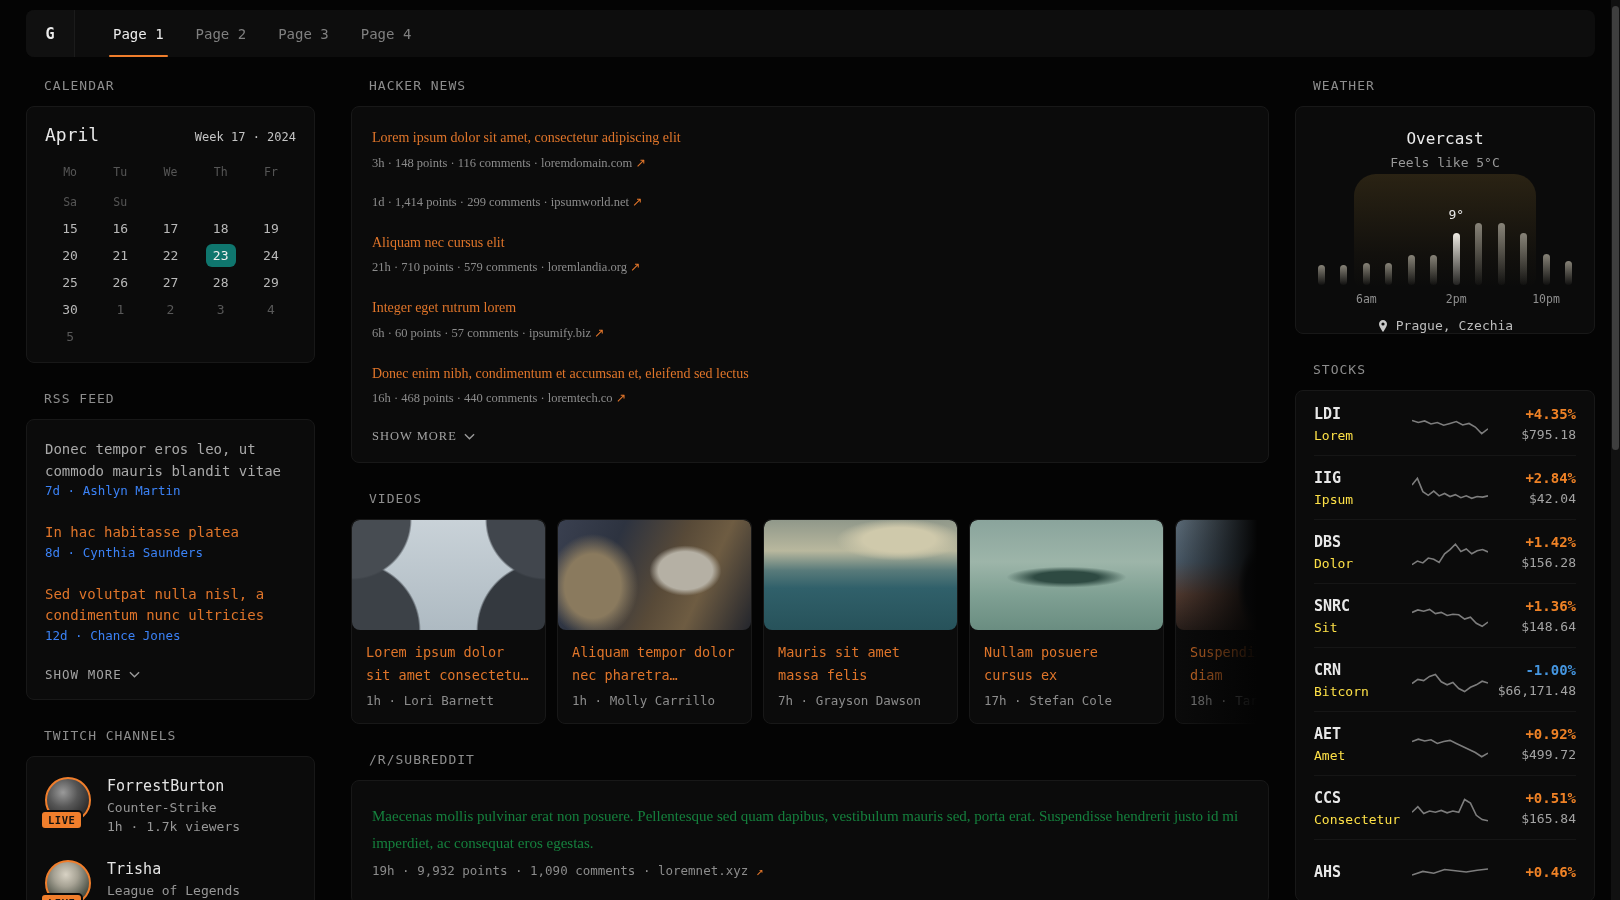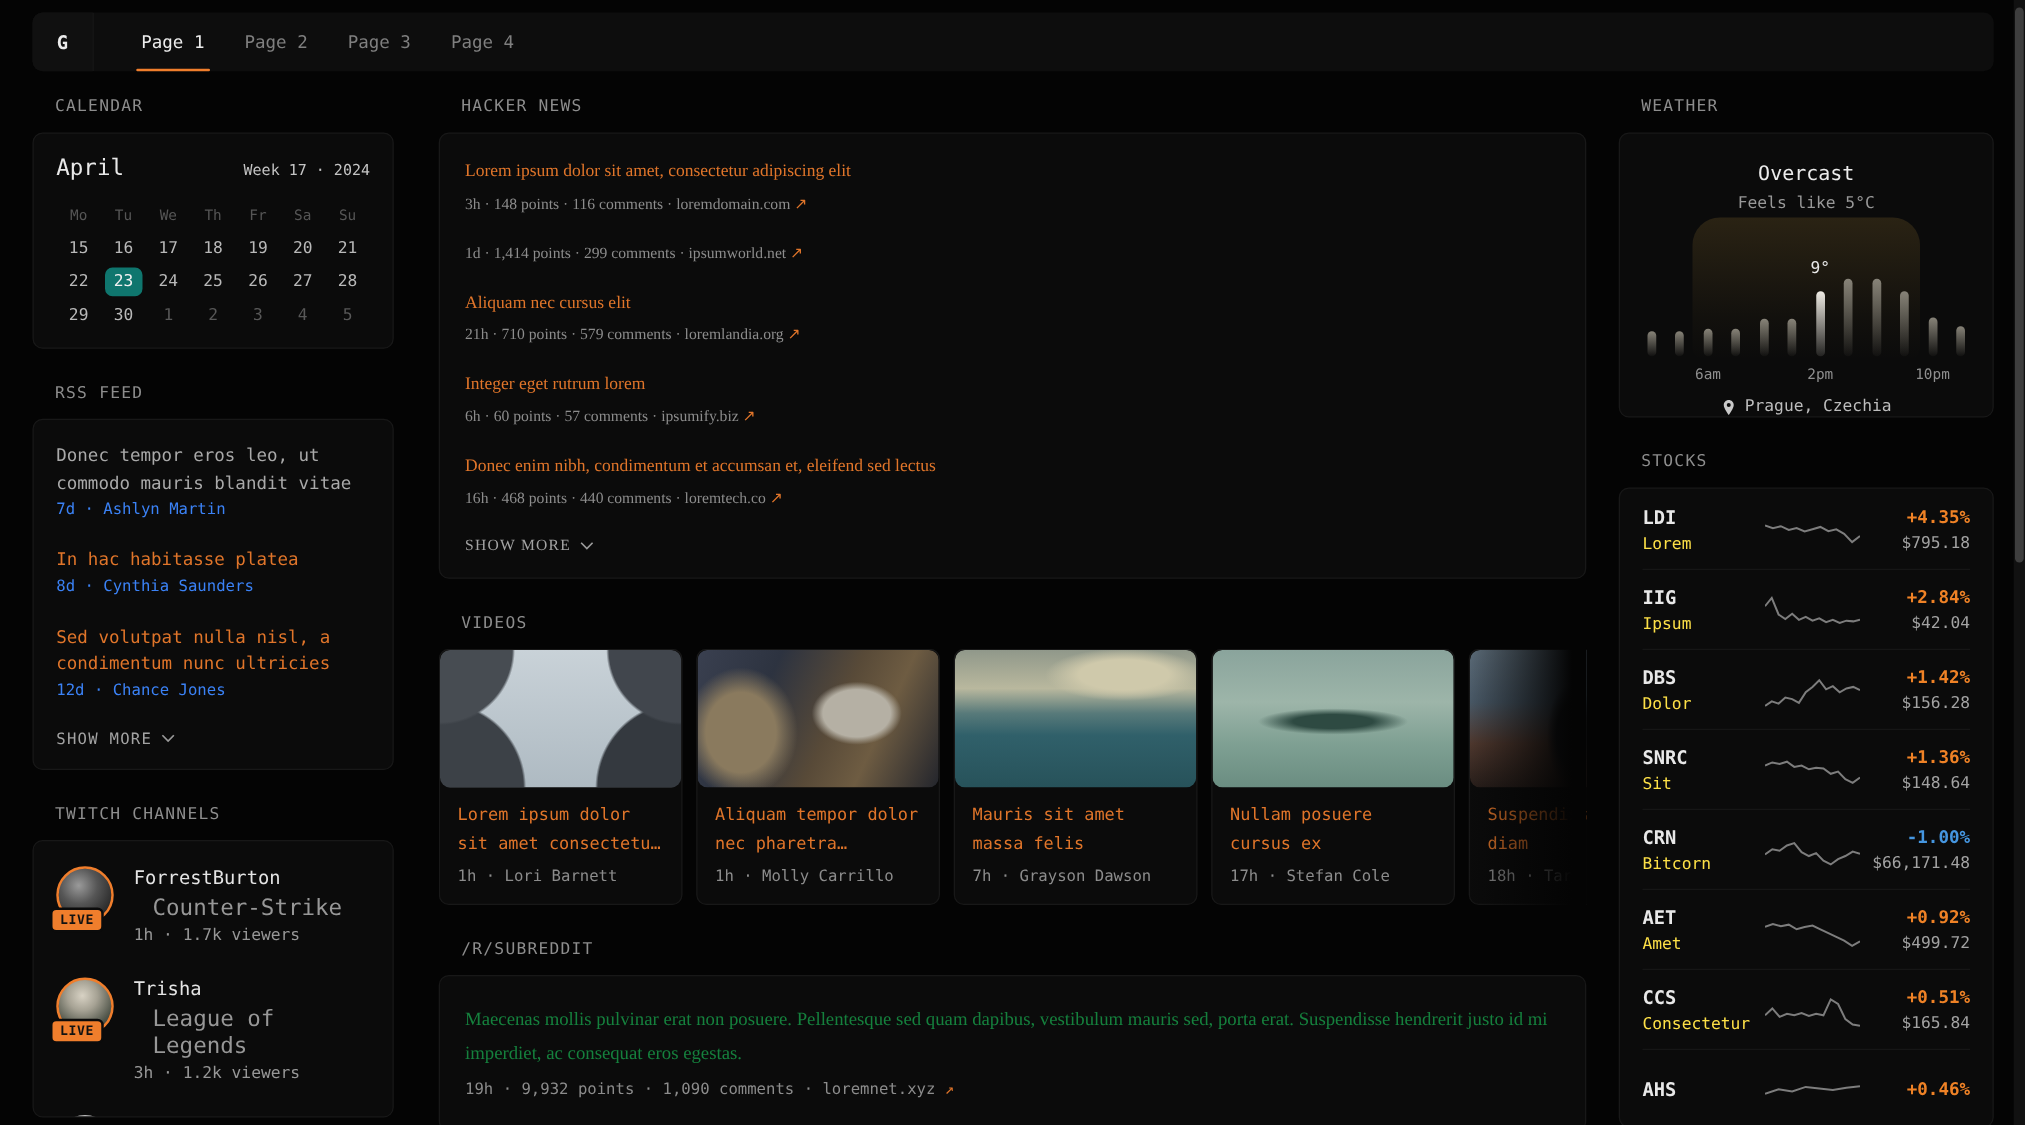--- a/index.html
+++ b/index.html
@@ -22,21 +22,21 @@
   
   .col{position:absolute;top:70px;}
   .col-left{left:26px;width:289px;}
   .col-main{left:351px;width:918px;}
   .col-right{left:1295px;width:300px;}
   
   .calendar-card{padding:17px 18px 14px;}
   .cal-head{display:flex;justify-content:space-between;align-items:baseline;margin-bottom:16px;}
   .cal-month{font-size:18px;color:#e8e8e8;}
   .cal-week{font-size:12px;color:#c4c4c4;}
-  .cal-grid{display:grid;grid-template-columns:repeat(7,1fr);row-gap:4px;}
+  .cal-grid{display:grid;grid-template-columns:repeat(5,1fr);row-gap:4px;}
   .cal-wd{font-size:11.5px;color:#565656;text-align:center;padding:4px 0 8px;}
   .cal-cell{display:flex;justify-content:center;}
   .cal-day{font-size:13px;color:#b9b9b9;padding:5px 7px;border-radius:6px;line-height:1;}
   .cal-day.dim{color:#585858;}
   .cal-day.sel{background:#0f766e;color:#f0f0f0;}
   
   .rss-card{padding:19px 18px 17px;}
   .feed-item{margin-bottom:21px;}
   .feed-title{display:block;font-size:14px;line-height:1.55;color:var(--accent);text-decoration:none;cursor:pointer;}
   .feed-title.muted{color:#a9a9a9;}
@@ -47,21 +47,21 @@
   .twitch-card{padding:20px 18px;height:222px;overflow:hidden;}
   .tw-row{display:flex;gap:16px;margin-bottom:26px;}
   .tw-avatar-wrap{position:relative;width:46px;height:46px;flex:none;}
   .tw-avatar{width:46px;height:46px;border-radius:50%;border:2px solid var(--accent-bright);}
   .tw-avatar.offline{border-color:#bdbdbd;}
   .avatar-forrest{background:radial-gradient(circle at 38% 32%,#9a9a9a 0%,#565656 38%,#2b2b2b 75%);}
   .avatar-trisha{background:radial-gradient(circle at 45% 30%,#d8d2c4 0%,#a6a294 32%,#4d5247 70%,#33372f 100%);}
   .avatar-kendall{background:radial-gradient(circle at 45% 38%,#e0d6c8 0%,#b8a892 45%,#7c7264 80%);}
   .live-badge{position:absolute;left:-5px;bottom:-7px;background:var(--accent-bright);color:#121212;font-size:10.5px;font-weight:bold;padding:2px 6px;border-radius:5px;border:2px solid #0b0b0b;letter-spacing:0.5px;}
   .tw-name{font-size:15px;color:#e4e4e4;cursor:pointer;}
-  .tw-game{font-size:18px;color:#979797;margin-top:5px;margin-left:15px;}
+  .tw-game{font-size:13px;color:#979797;margin-top:5px;}
   .tw-meta{font-size:13px;color:#979797;margin-top:4px;}
   
   .hn-card{padding:21px 20px 18px;font-family:Liberation Serif, serif;}
   .hn-item{margin-bottom:23px;}
   .hn-title{display:block;font-size:14px;color:var(--accent);text-decoration:none;cursor:pointer;line-height:1.4;}
   .hn-meta{font-size:12.5px;color:#8c8c8c;margin-top:7px;}
   .reddit-card{padding:22px 20px;height:125px;overflow:hidden;}
   .reddit-title{display:block;font-size:15px;line-height:1.8;color:#15803d;text-decoration:none;cursor:pointer;font-family:Liberation Serif, serif;}
   .reddit-meta{font-size:12.5px;color:#8c8c8c;margin-top:6px;}
   

